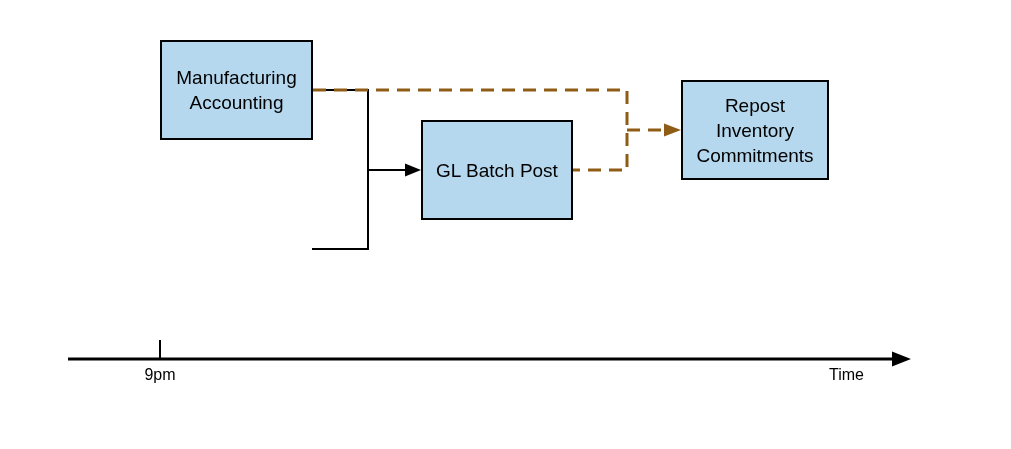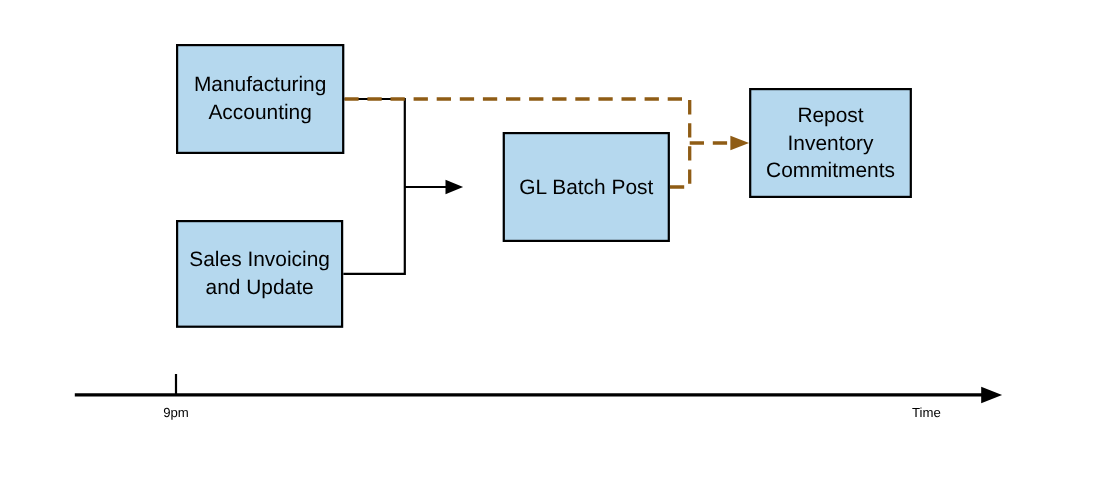--- a/index.html
+++ b/index.html
@@ -28,25 +28,25 @@
     display: flex;
     align-items: center;
     justify-content: center;
     text-align: center;
     font-size: 19px;
     line-height: 25px;
     white-space: pre-line;
   }
   #node-manufacturing { left: 160px; top: 40px;  width: 153px; height: 100px; }
   #node-sales         { left: 160px; top: 200px; width: 152px; height: 98px;  }
-  #node-glbatch       { left: 421px; top: 120px; width: 152px; height: 100px; margin-left: 36px; }
+  #node-glbatch       { left: 421px; top: 120px; width: 152px; height: 100px; }
   #node-repost        { left: 681px; top: 80px;  width: 148px; height: 100px; }
   .axis-text {
     position: absolute;
-    font-size: 12px;
+    font-size: 16px;
     line-height: 22px;
   }
   #tick-label {
     left: 137px;
     top: 364px;
     width: 46px;
     text-align: center;
   }
   #time-label {
     left: 829px;
@@ -72,24 +72,20 @@
     <path d="M68 359 H893" fill="none" stroke-width="3" stroke="#000000"></path>
     <polygon points="911,359 892,351.5 892,366.5" fill="#000000"></polygon>
     <path d="M160 340 V359" fill="none" stroke-width="2" stroke="#000000"></path>
   </svg>
 
   <div class="node" id="node-manufacturing" style="background-color: rgb(181, 216, 238); text-align: center;">
     <span>Manufacturing
 Accounting</span>
   </div>
 
-  <div class="node" id="node-sales" style="background-color: rgb(181, 216, 238);">
-    <span>Sales Invoicing
-and Update</span>
-  </div>
 
   <div class="node" id="node-glbatch" style="background-color: rgb(181, 216, 238);">
     <span>GL Batch Post</span>
   </div>
 
   <div class="node" id="node-repost" style="background-color: rgb(181, 216, 238);">
     <span>Repost
 Inventory
 Commitments</span>
   </div>

